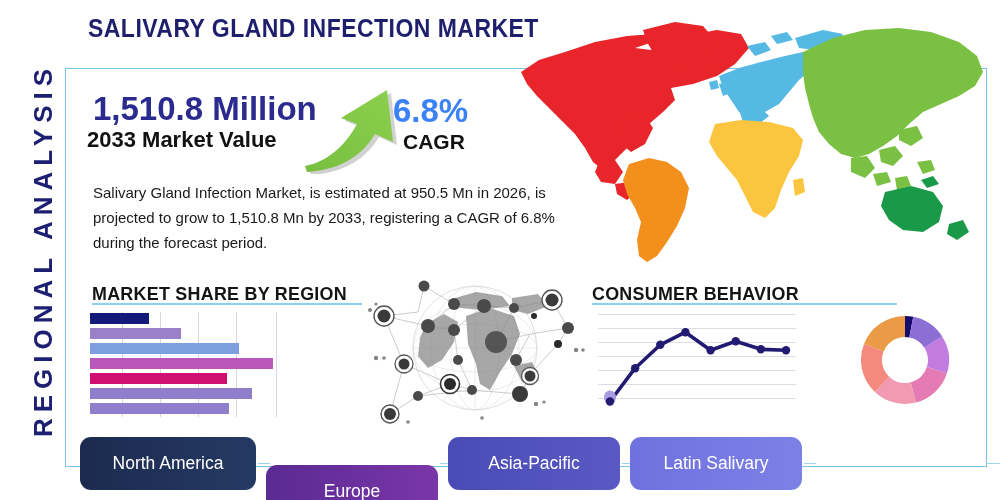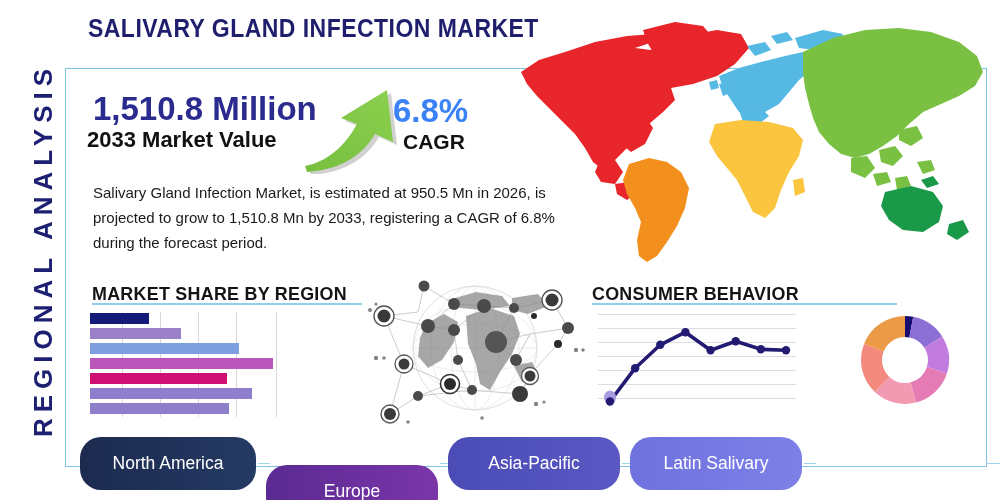--- a/index.html
+++ b/index.html
@@ -86,21 +86,21 @@
   
   .linechart{position:absolute;left:598px;top:308px;width:198px;height:108px;}
   .lc-grid{position:absolute;left:0;width:198px;height:1px;background:#dcdce2;}
 
   
   .donut{position:absolute;left:855px;top:308px;width:100px;height:105px;}
 
   
   .pills{position:absolute;left:80px;top:437px;width:905px;height:53px;}
   .pill{
-    position:absolute;top:0;height:53px;border-radius:21px;
+    position:absolute;top:0;height:53px;border-radius:11px;
     display:flex;align-items:center;justify-content:center;
     color:#ffffff;font-size:17.5px;white-space:nowrap;
   }
   .pill-link{position:absolute;top:26px;height:1.4px;background:#9fd3ea;}
 </style>
 </head>
 <body>
 
 <div id="root">
 

